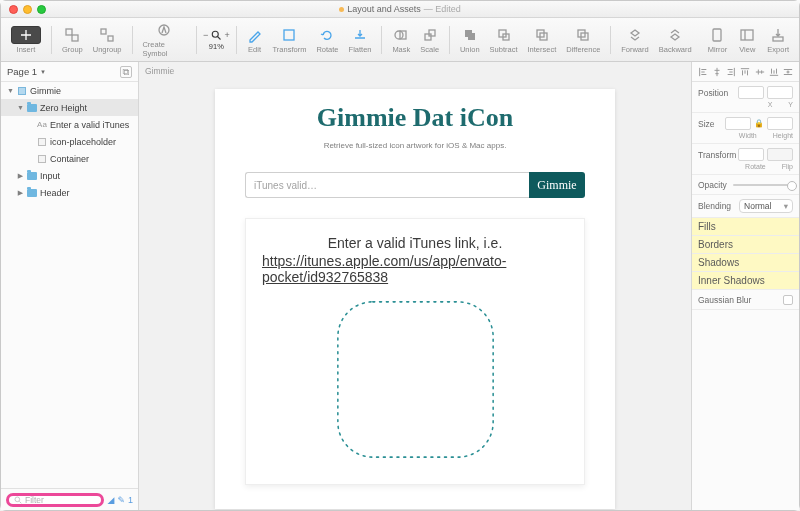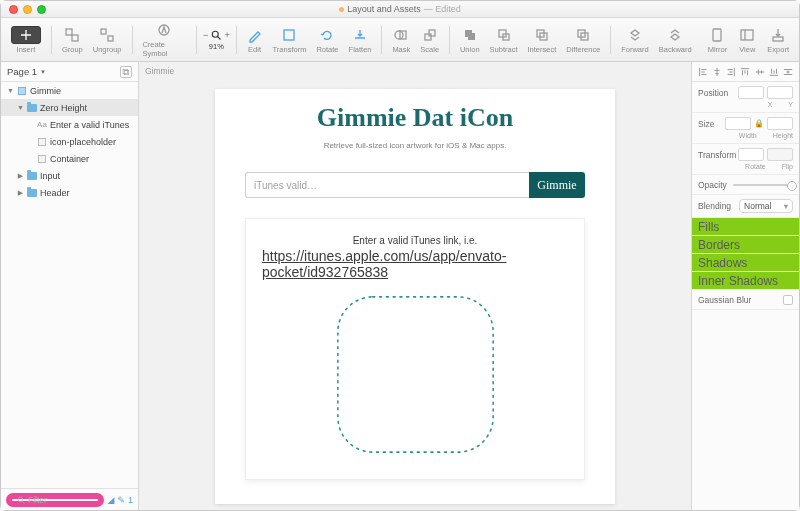--- a/index.html
+++ b/index.html
@@ -104,21 +104,21 @@
   .folder { width:10px;height:8px;background:#6fb7e0;border-radius:1px; position:relative;}
   .folder::before { content:""; position:absolute; top:-2px; left:0; width:4px; height:2px; background:#6fb7e0; border-radius:1px 1px 0 0;}
   .artboard { width:8px;height:8px;background:#b5d9ef;border:1px solid #7ab7dc;}
   .rectlayer { width:8px;height:8px;border:1px solid #bcbcbc; background:#f4f4f4;}
   .textlayer { font-size:8px; color:#9a9a9a; }
   .eye { margin-left:auto; font-size:8px; color:#bdbdbd; }
   .filter-row {
     height:22px; border-top:1px solid #e1e1e1;
     display:flex; align-items:center; padding:0 5px; gap:4px;
   }
-  .filter-box { flex:1; height:14px; border:6px solid #ec4899; border-radius:7px; display:flex; align-items:center; gap:3px; padding:0 5px; background:#fff; color:#b0b0b0; font-size:8.5px;}
+  .filter-box { flex:1; height:14px; border:3px solid #ec4899; border-radius:7px; display:flex; align-items:center; gap:3px; padding:0 5px; background:#fff; color:#b0b0b0; font-size:8.5px;}
   .filter-box svg { width:8px; height:8px; stroke:#b0b0b0; fill:none; }
   .filter-icons { display:flex; gap:3px; color:#5a9de0; font-size:9px; }
 
   
   .canvas-wrap { flex:1; background:#f1f1f1; display:flex; flex-direction:column; min-width:0;}
   .breadcrumb { height:17px; display:flex; align-items:center; padding-left:6px; font-size:8.5px; color:#979797; }
   .canvas { flex:1; display:flex; align-items:flex-start; justify-content:center; padding:10px 0 0 0; overflow:hidden;}
   .artboard-frame {
     width: 400px; background:#fff; box-shadow:0 1px 4px rgba(0,0,0,0.12);
     display:flex; flex-direction:column; align-items:center;
@@ -139,21 +139,21 @@
   .gimmie-btn {
     width:56px; height:26px; background:#0e5a5d; border-radius:0 3px 3px 0;
     display:flex; align-items:center; justify-content:center;
     color:#fff; font-family:"Brush Script MT", cursive; font-size:12px;
   }
   .card {
     width:340px; margin-top:14px; background:#fff; border:1px solid #eee;
     box-shadow:0 2px 6px rgba(0,0,0,0.07); padding:16px 16px 22px;
     display:flex; flex-direction:column; align-items:center;
   }
-  .card-title { font-size:10px; color:#3b3b3b; margin-bottom:2px; }
+  .card-title { font-size:14px; color:#3b3b3b; margin-bottom:2px; }
   .card-link { font-size:14px; text-decoration:underline; color:#3b3b3b; margin-bottom:12px;}
   .placeholder {
     width:165px; height:165px;
   }
   .placeholder svg { width:100%; height:100%; }
 
   
   .inspector {
     width: 108px;
     border-left:1px solid #d7d7d7;
@@ -172,21 +172,21 @@
   }
   .insp-row.single { flex-direction:row; align-items:center; }
   .insp-label { color:#6b6b6b; }
   .insp-fields { display:flex; gap:3px; margin-left:auto; }
   .num-field { width:26px; height:13px; border:1px solid #d7d7d7; background:#fff; border-radius:2px; }
   .sub-labels { display:flex; justify-content:flex-end; gap:16px; font-size:7px; color:#a0a0a0; }
   .toggle-pill { width:26px; height:13px; border:1px solid #d7d7d7; border-radius:2px; background:#f5f5f5;}
   .slider { width:60px; height:2px; background:#d0d0d0; border-radius:1px; position:relative; margin-left:auto;}
   .slider::after { content:""; position:absolute; right:-4px; top:-3px; width:8px;height:8px;border-radius:50%;background:#fff;border:1px solid #bbb;}
   .select { flex:1; height:14px; border:1px solid #d7d7d7; border-radius:4px; background:#fff; display:flex; align-items:center; justify-content:space-between; padding:0 4px; font-size:8.5px; color:#555; margin-left:6px;text-align:right;}
-  .section-head { height:18px; display:flex; align-items:center; padding:0 6px; font-size:12px; color:#5a5a5a; border-bottom:1px solid #ececec; background:#84cc16;}
+  .section-head { height:18px; display:flex; align-items:center; padding:0 6px; font-size:10px; color:#5a5a5a; border-bottom:1px solid #ececec; background:#fef9c3;}
 </style>
 </head>
 <body>
 
 <div class="window">
 
   <div class="titlebar">
     <div class="traffic">
       <span class="tl-close"></span>
       <span class="tl-min"></span>

